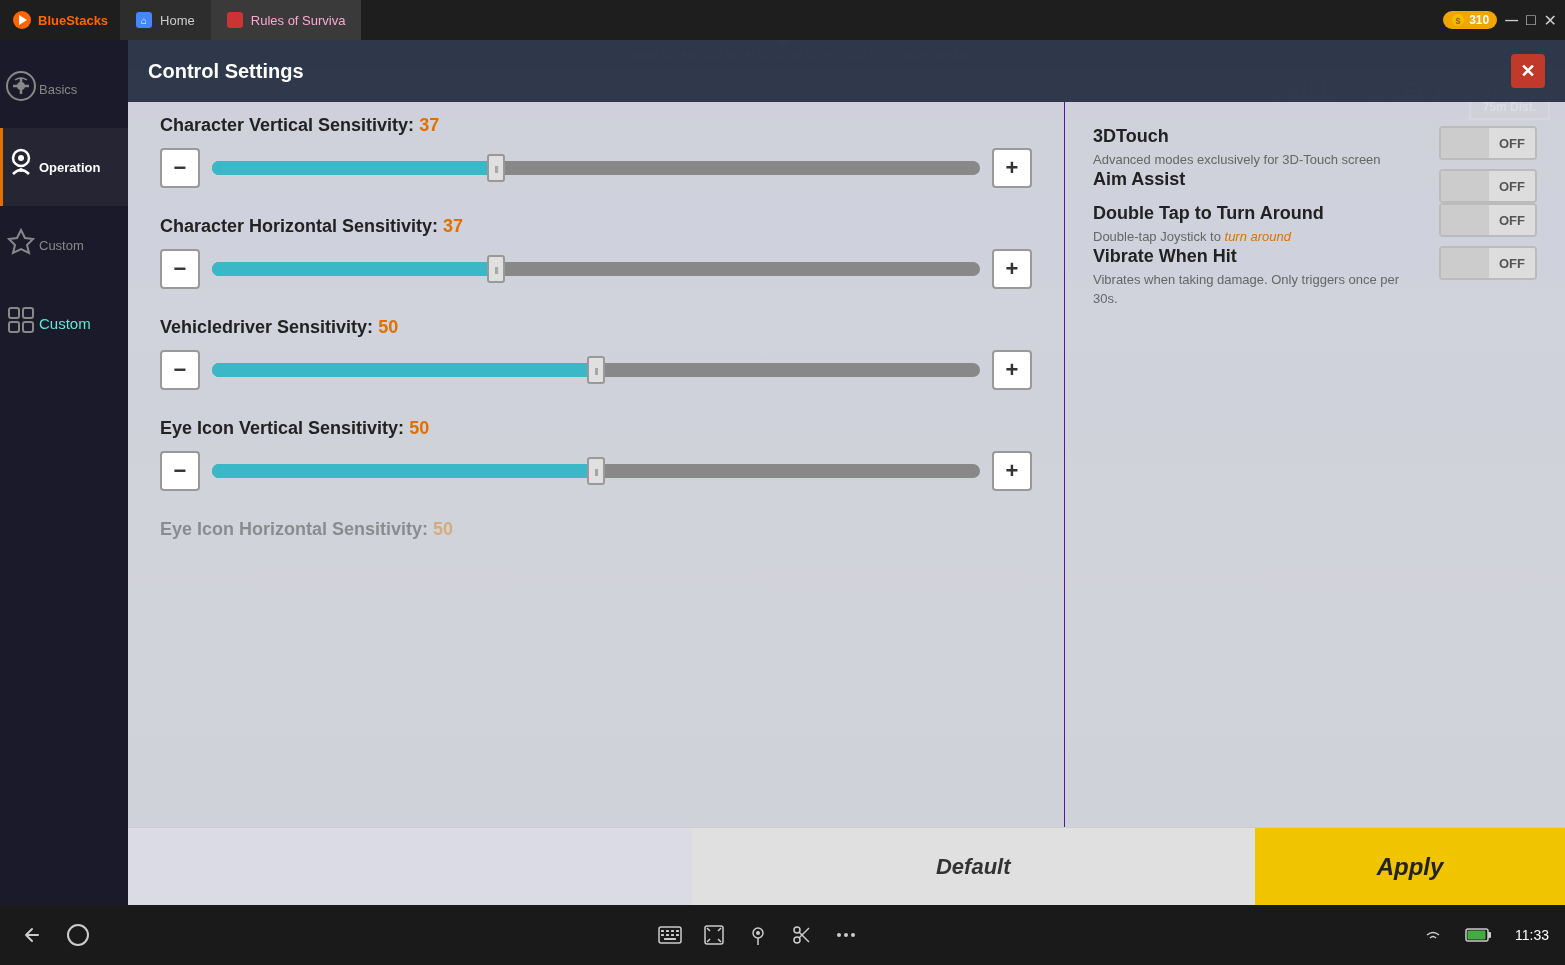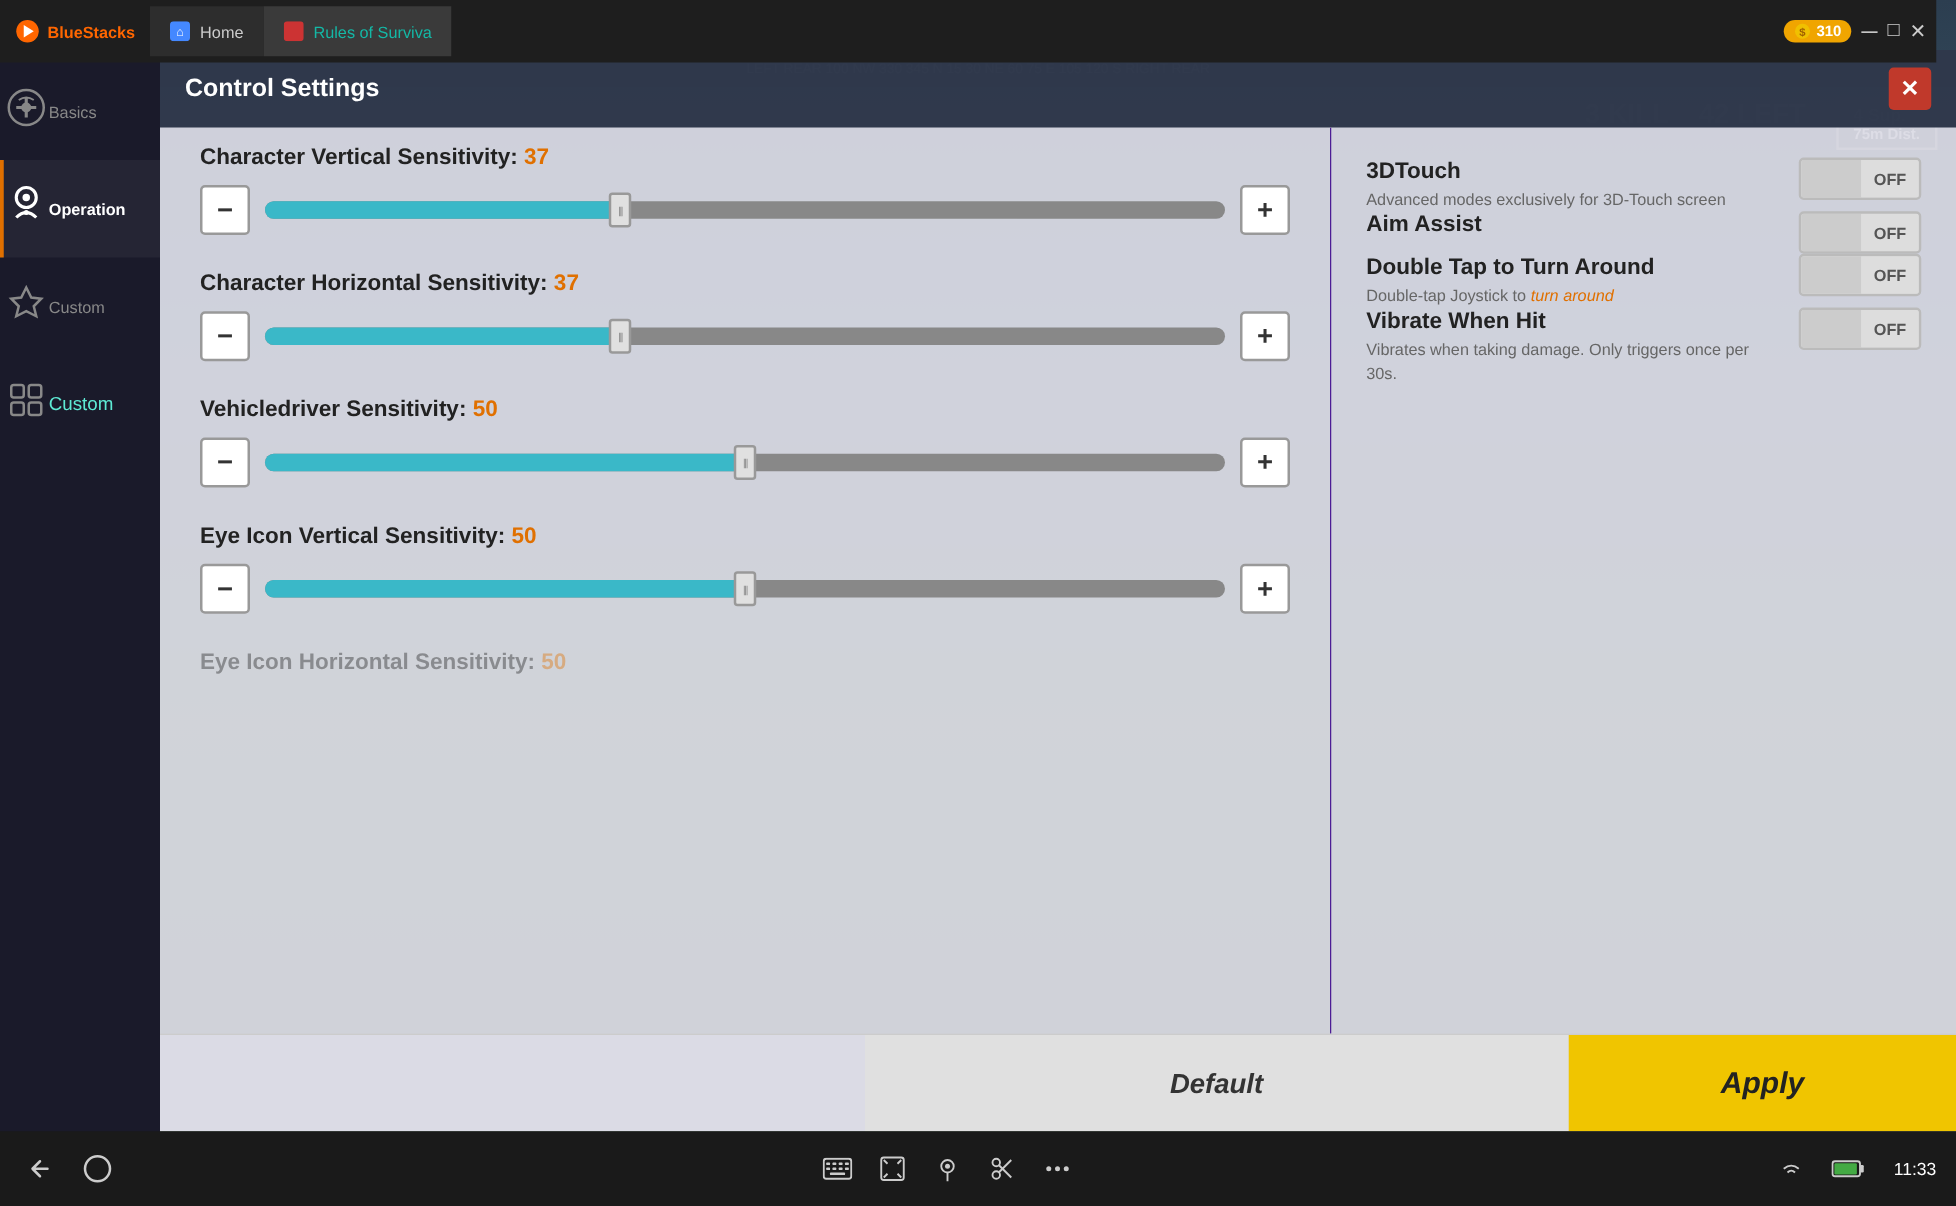--- a/index.html
+++ b/index.html
@@ -15,22 +15,22 @@
     
     .game-bg {
       position: absolute;
       top: 0; left: 0; right: 0; bottom: 0;
       background: linear-gradient(180deg, #2c3e50 0%, #3d5a6b 30%, #4a6741 60%, #3d5a3d 100%);
     }
 
     
     .title-bar {
       position: absolute;
-      top: 0; left: 0; right: 16px;
-      height: 50px;
+      top: 0; left: 0; right: 0;
+      height: 40px;
       background: #1e1e1e;
       display: flex;
       align-items: center;
       z-index: 100;
     }
     .title-bar-left {
       display: flex;
       align-items: center;
       gap: 0;
     }
@@ -40,21 +40,21 @@
       align-items: center;
       padding: 0 16px;
       gap: 8px;
       font-size: 13px;
       color: #ccc;
       background: #2d2d2d;
       cursor: pointer;
     }
     .tab.active {
       background: #3a3a3a;
-      color: #14b8a6;
+      color: #f9a8d4;
     }
     .bluestacks-logo {
       display: flex;
       align-items: center;
       padding: 0 12px;
       gap: 6px;
       color: #ff6600;
       font-weight: bold;
       font-size: 13px;
     }

